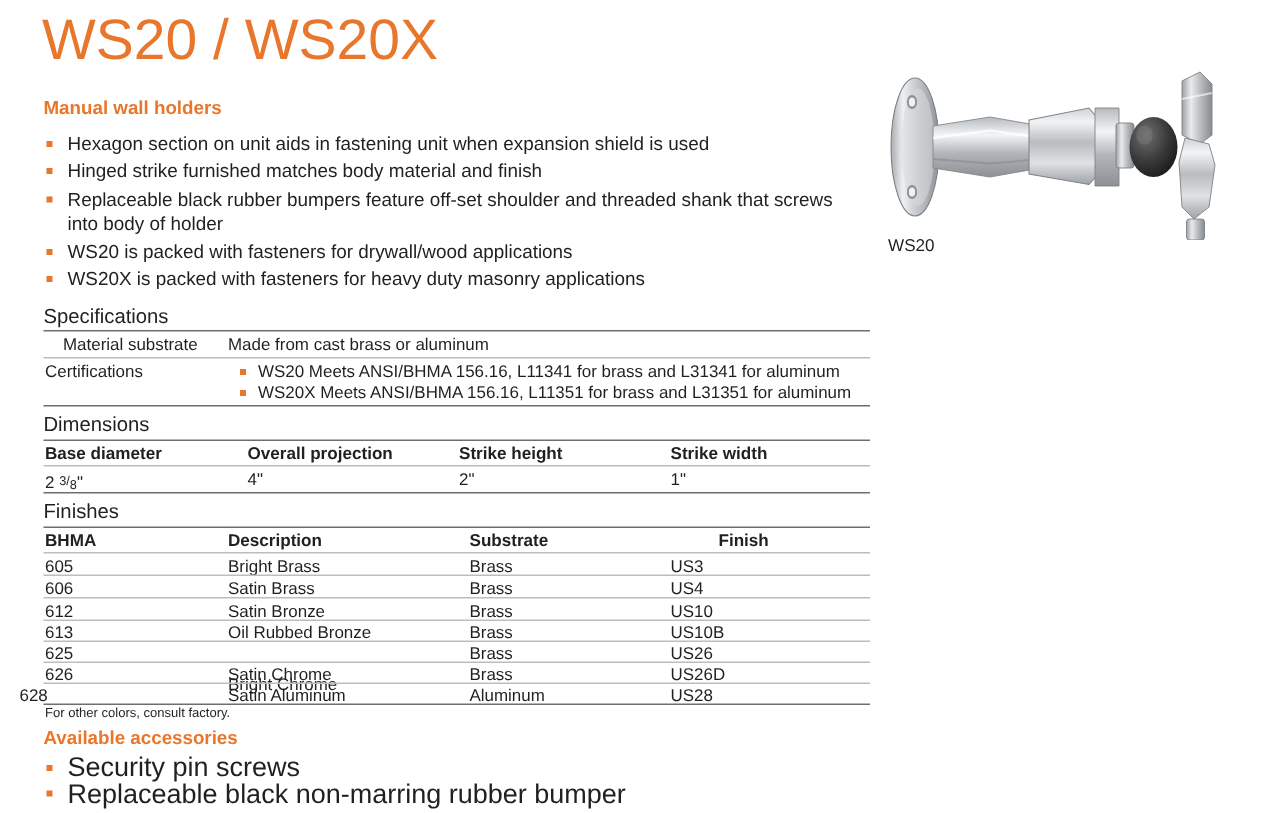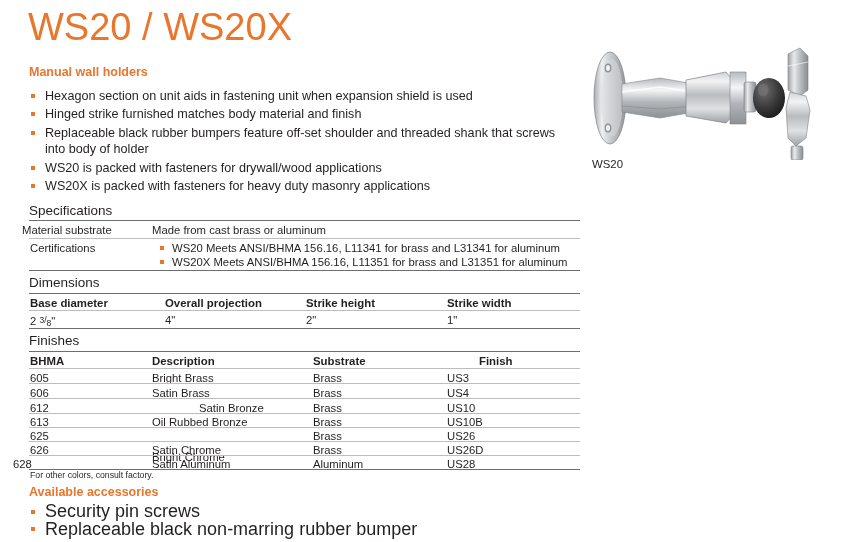--- a/index.html
+++ b/index.html
@@ -247,21 +247,21 @@
         <ellipse cx="15" cy="120" rx="7.5" ry="6" fill="url(#bumperG)"></ellipse>
         <line x1="6" y1="20" x2="26" y2="16" stroke="#ffffff" stroke-width="1.2" opacity="0.6"></line>
       </g>
     </svg>
   </div>
   <div class="caption">WS20</div>
 
   <div class="sec-head" style="left:29px; top:203px;">Specifications</div>
   <div class="rule" style="left:29px; top:220px; width:551px;"></div>
 
-  <div class="cell" style="left:22px; top:223px;text-align:right;">Material substrate</div>
+  <div class="cell" style="left:42px; top:223px;text-align:right;">Material substrate</div>
   <div class="cell" style="left:152px; top:223px;">Made from cast brass or aluminum</div>
   <div class="thin-rule" style="left:29px; top:238px; width:551px;"></div>
 
   <div class="cell" style="left:30px; top:241px;">Certifications</div>
   <div class="cell cert-bullet" style="left:172px; top:241px;">WS20 Meets ANSI/BHMA 156.16, L11341 for brass and L31341 for aluminum</div>
   <div class="cell cert-bullet" style="left:172px; top:255px;">WS20X Meets ANSI/BHMA 156.16, L11351 for brass and L31351 for aluminum</div>
   <div class="rule" style="left:29px; top:270px; width:551px;"></div>
 
   <div class="sec-head" style="left:29px; top:275px;">Dimensions</div>
   <div class="rule" style="left:29px; top:293px; width:551px;"></div>
@@ -293,21 +293,21 @@
   <div class="cell" style="left:447px; top:371px;">US3</div>
   <div class="thin-rule" style="left:29px; top:383px; width:551px;"></div>
 
   <div class="cell" style="left:30px; top:386px;">606</div>
   <div class="cell" style="left:152px; top:386px;">Satin Brass</div>
   <div class="cell" style="left:313px; top:386px;">Brass</div>
   <div class="cell" style="left:447px; top:386px;">US4</div>
   <div class="thin-rule" style="left:29px; top:398px; width:551px;"></div>
 
   <div class="cell" style="left:30px; top:401px;">612</div>
-  <div class="cell" style="left:152px; top:401px;margin-left:47px;">Satin Bronze</div>
+  <div class="cell" style="left:152px; top:401px;">Satin Bronze</div>
   <div class="cell" style="left:313px; top:401px;">Brass</div>
   <div class="cell" style="left:447px; top:401px;">US10</div>
   <div class="thin-rule" style="left:29px; top:413px; width:551px;"></div>
 
   <div class="cell" style="left:30px; top:415px;">613</div>
   <div class="cell" style="left:152px; top:415px;">Oil Rubbed Bronze</div>
   <div class="cell" style="left:313px; top:415px;">Brass</div>
   <div class="cell" style="left:447px; top:415px;">US10B</div>
   <div class="thin-rule" style="left:29px; top:427px; width:551px;"></div>
 

